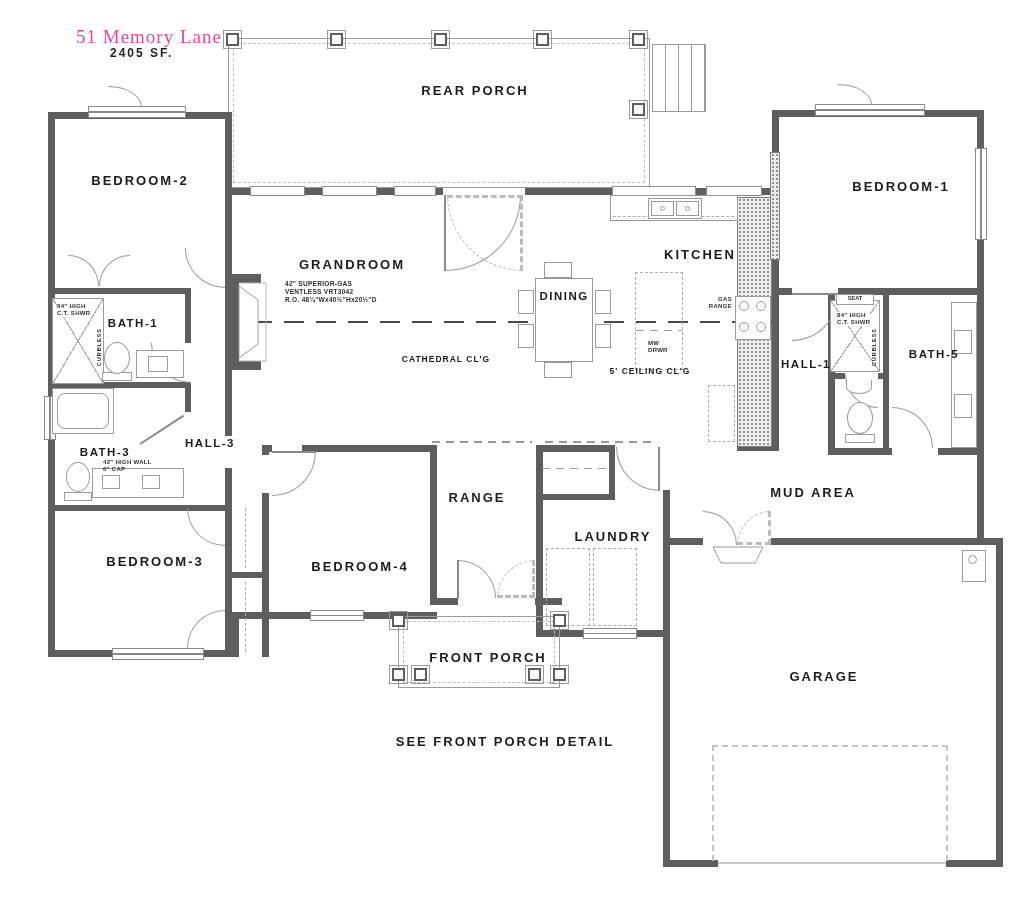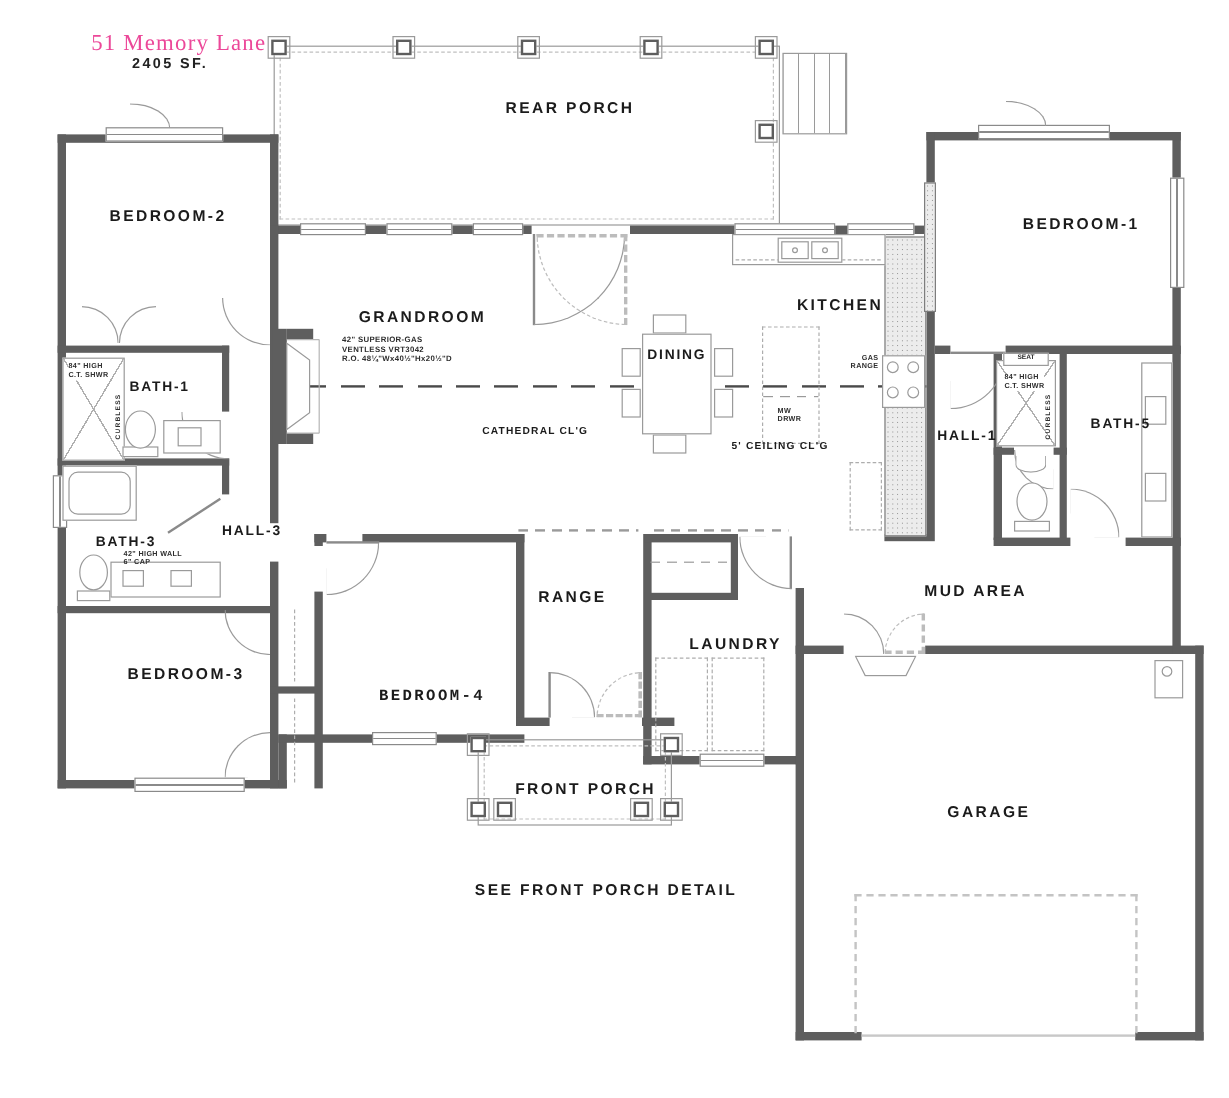--- a/index.html
+++ b/index.html
@@ -291,21 +291,21 @@
 
   <span class="label" style="left:140px;top:180px;">BEDROOM-2</span>
   <span class="label" style="left:901px;top:186px;">BEDROOM-1</span>
   <span class="label" style="left:352px;top:264px;">GRANDROOM</span>
   <span class="label" style="left:700px;top:254px;">KITCHEN</span>
   <span class="label md" style="left:564px;top:296px;background:#fff;padding:0 2px;">DINING</span>
   <span class="label md" style="left:133px;top:323px;">BATH-1</span>
   <span class="label md" style="left:210px;top:443px;">HALL-3</span>
   <span class="label md" style="left:105px;top:452px;">BATH-3</span>
   <span class="label" style="left:155px;top:561px;">BEDROOM-3</span>
-  <span class="label" style="left:360px;top:580px;font-family:Liberation Mono, monospace;">BEDROOM-4</span>
+  <span class="label" style="left:360px;top:566px;">BEDROOM-4</span>
   <span class="label" style="left:477px;top:497px;">RANGE</span>
   <span class="label" style="left:613px;top:536px;">LAUNDRY</span>
   <span class="label" style="left:767px;top:492px;margin-left:46px;">MUD AREA</span>
   <span class="label md" style="left:806px;top:364px;">HALL-1</span>
   <span class="label md" style="left:934px;top:354px;">BATH-5</span>
   <span class="label" style="left:824px;top:676px;">GARAGE</span>
   <span class="label" style="left:488px;top:657px;">FRONT PORCH</span>
   <span class="label" style="left:505px;top:741px;">SEE FRONT PORCH DETAIL</span>
   <span class="label ann" style="left:446px;top:359px;">CATHEDRAL CL'G</span>
   <span class="label ann" style="left:650px;top:371px;">5' CEILING CL'G</span>

